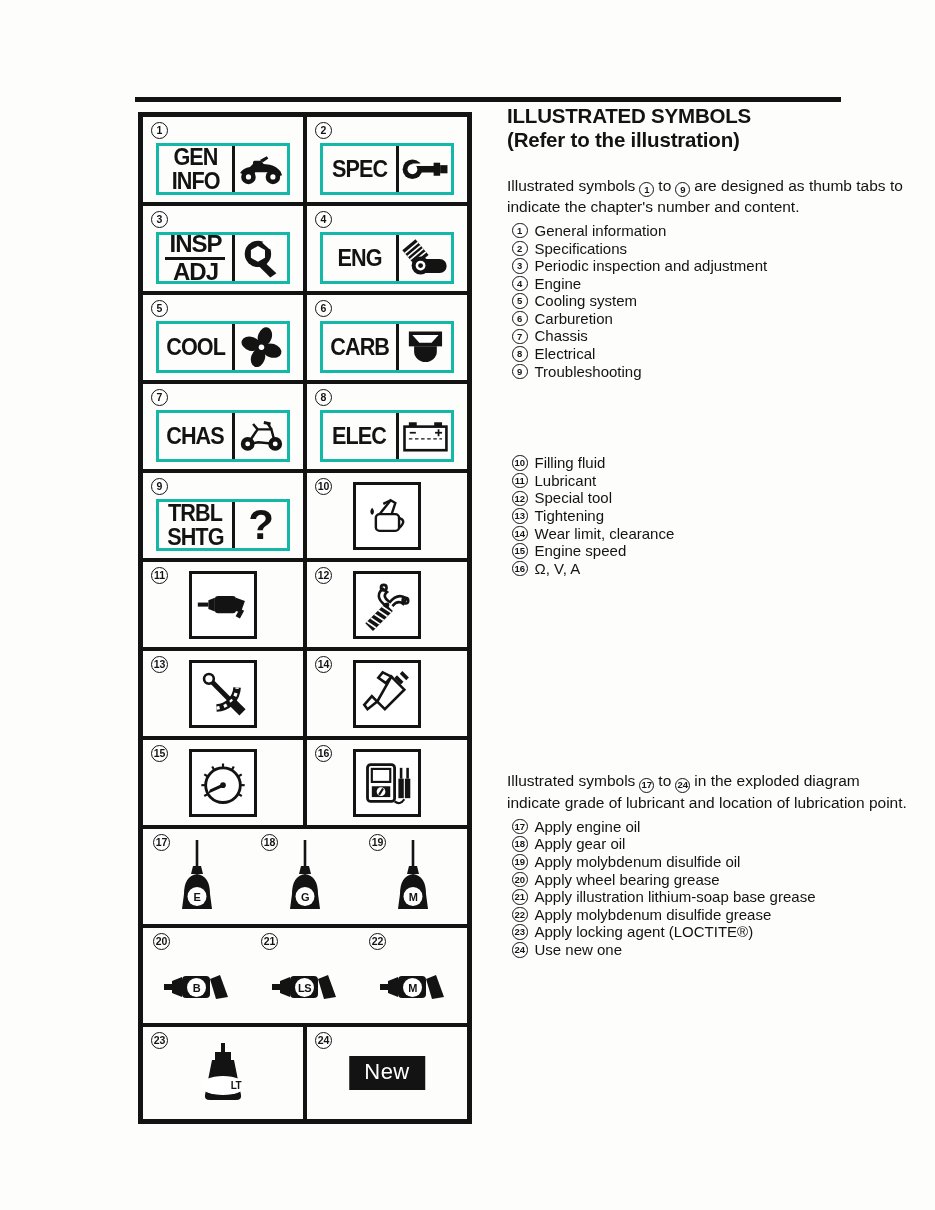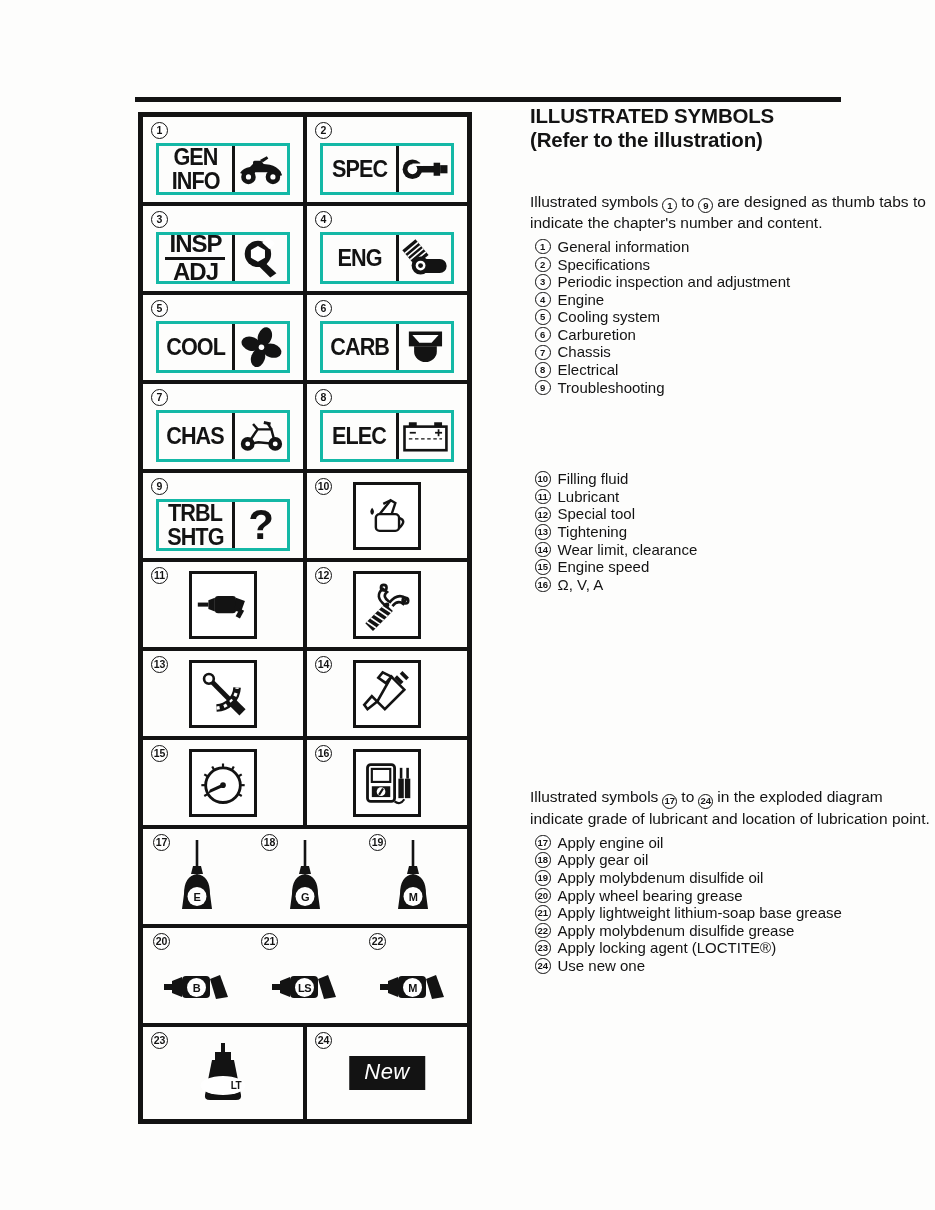--- a/index.html
+++ b/index.html
@@ -43,27 +43,27 @@
   .bottle{position:relative;width:40px;height:80px;margin:10px auto 0;}
   .bottle-label,.tube-label,.lt-label{position:absolute;width:19px;height:19px;border-radius:50%;
       background:#fff;display:flex;align-items:center;justify-content:center;
       font-weight:bold;font-size:11px;letter-spacing:-0.5px;}
   .bottle-label{left:50%;transform:translateX(-50%);top:48px;}
   .tube{position:relative;width:66px;height:34px;margin:42px auto 0;}
   .tube-label{left:23px;top:8px;}
   .ltbottle{position:relative;width:46px;height:60px;margin:16px auto 0;}
   .lt-label{left:50%;transform:translateX(-50%);top:33px;font-size:10px;padding-left:26px;}
   .new-tag{position:absolute;left:50%;top:50%;transform:translate(-50%,-50%);
-           background:#131313;color:#fff;font-size:22px;padding:3px 15px 5px;letter-spacing:0.5px;font-style:italic;}
+           background:#131313;color:#fff;font-size:22px;padding:3px 15px 5px;letter-spacing:0.5px;}
 
   
-  .text-col{position:absolute;left:530px;top:104px;width:404px;}
+  .text-col{position:absolute;left:507px;top:104px;width:404px;}
   .title{font-weight:bold;font-size:20.5px;line-height:1.16;letter-spacing:-0.2px;}
   .intro{font-size:15.5px;line-height:1.3;margin:0;}
-  .sec-chapters .intro{margin-top:40px;}
+  .sec-chapters .intro{margin-top:24px;}
   .ci{width:15px;height:15px;font-size:9.5px;vertical-align:-2px;margin:0 4px;}
   .slist{list-style:none;margin:5px 0 0;padding:0 0 0 5px;}
   .slist li{display:flex;align-items:center;line-height:17.6px;font-size:15px;}
   .slist .circ{flex:0 0 auto;width:15.5px;height:15.5px;font-size:9.5px;margin-right:7px;}
   .itx{white-space:nowrap;}
   .sec-specs{margin-top:74px;}
   .sec-lube{margin-top:194px;}
 </style>
 </head>
 <body>
@@ -592,21 +592,21 @@
         <li>
             <span class="circ">19</span>
             <span class="itx">Apply molybdenum disulfide oil</span>
           </li>
         <li>
             <span class="circ">20</span>
             <span class="itx">Apply wheel bearing grease</span>
           </li>
         <li>
             <span class="circ">21</span>
-            <span class="itx">Apply lightweight lithium-soap base grease</span>
+            <span class="itx">Apply illustration lithium-soap base grease</span>
           </li>
         <li>
             <span class="circ">22</span>
             <span class="itx">Apply molybdenum disulfide grease</span>
           </li>
         <li>
             <span class="circ">23</span>
             <span class="itx">Apply locking agent (LOCTITE®)</span>
           </li>
         <li>

